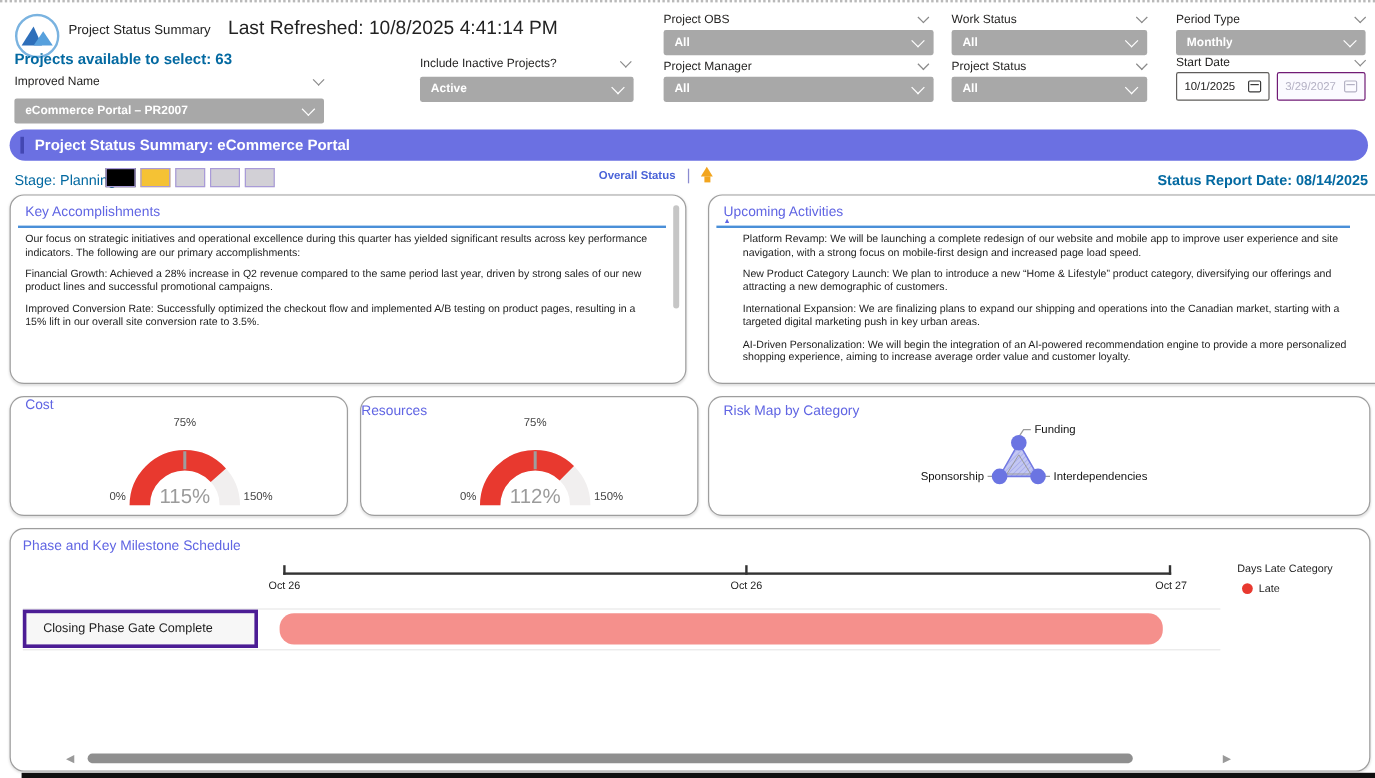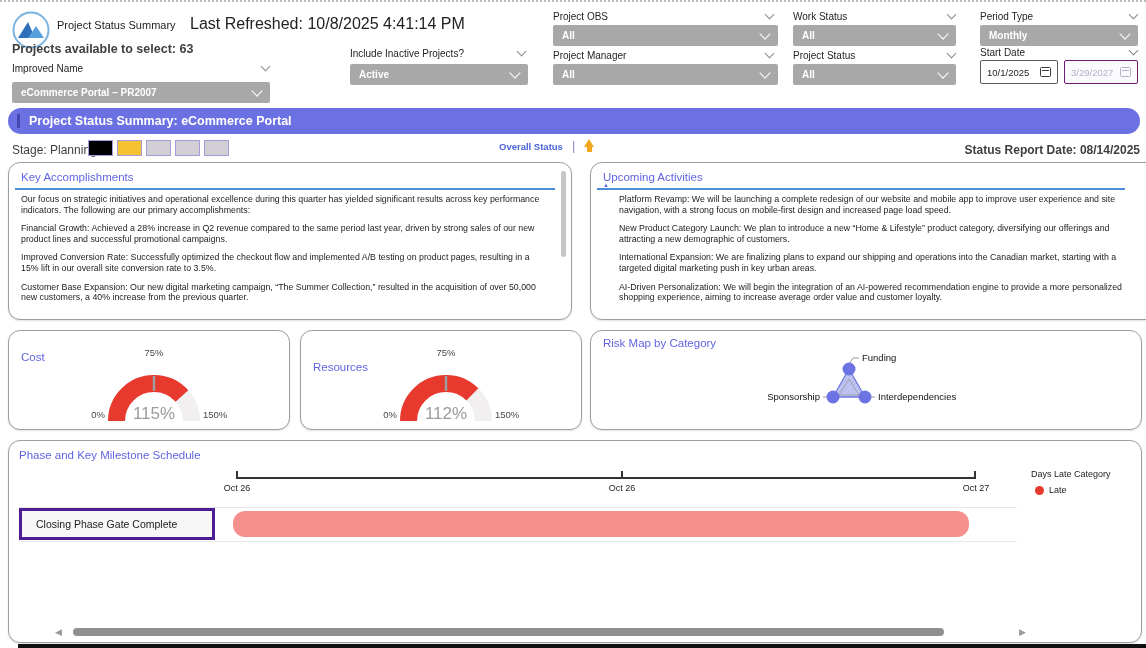--- a/index.html
+++ b/index.html
@@ -6,21 +6,21 @@
   #canvas{position:relative;width:1146px;height:648px;background:#fff;overflow:hidden;
           font-family:"Liberation Sans",sans-serif;border-top:2px dotted #b9b9b9;}
   .abs{position:absolute;}
 
   
   .flabel{font-size:10px;color:#252423;}
   .caret{display:inline-block;width:6px;height:6px;border-right:1.4px solid #8a8a8a;border-bottom:1.4px solid #8a8a8a;transform:rotate(45deg);}
   .dropdown{height:21px;border-radius:2px;display:flex;align-items:center;justify-content:space-between;padding:0 9px;box-sizing:border-box;}
   .dropdown .dd-text{color:#fff;font-size:10px;font-weight:bold;white-space:nowrap;overflow:hidden;}
   .chev-w{display:inline-block;width:7px;height:7px;border-right:1.6px solid #fff;border-bottom:1.6px solid #fff;transform:rotate(45deg);margin-top:-4px;}
-  .accent-txt{color:#404040;}
+  .accent-txt{color:#0369a1;}
   .datebox{height:24px;box-sizing:border-box;border:1px solid #5f5d5b;border-radius:2px;display:flex;align-items:center;justify-content:space-between;padding:0 6px;font-size:9.5px;color:#252423;background:#fff;}
   .datebox.disabled{border-color:#cfccе8;border:1px solid #701a75;background:#fbfaff;color:#b4b1c4;}
   .cal{position:relative;width:11px;height:10px;border:1.2px solid #3a3a3a;border-radius:1.5px;box-sizing:border-box;}
   .cal::before{content:"";position:absolute;left:1px;right:1px;top:1.5px;height:1.5px;background:#3a3a3a;}
   .cal.gray{border-color:#b4b1c4;}
   .cal.gray::before{background:#b4b1c4;}
 
   
   #banner{left:8px;top:106px;width:1132px;height:26px;border-radius:13px;display:flex;align-items:center;box-sizing:border-box;}
   #banner .bar-accent{width:3px;height:14px;background:#4347b2;margin-left:9px;margin-right:9px;}
@@ -148,53 +148,52 @@
   </div>
   <div class="abs accent-txt" style="right:6px;top:141px;font-size:12px;font-weight:bold;">Status Report Date: 08/14/2025</div>
 
   <div class="panel" style="left:8px;top:160px;width:564px;height:158px;">
     <div class="panel-title" style="position:absolute;left:12px;top:8px;">Key Accomplishments</div>
     <div class="blue-rule" style="position:absolute;left:6px;top:25px;width:540px;"></div>
     <div class="body-text" style="position:absolute;left:12px;top:31px;width:522px;">
       <p>Our focus on strategic initiatives and operational excellence during this quarter has yielded significant results across key performance indicators. The following are our primary accomplishments:</p>
       <p>Financial Growth: Achieved a 28% increase in Q2 revenue compared to the same period last year, driven by strong sales of our new product lines and successful promotional campaigns.</p>
       <p>Improved Conversion Rate: Successfully optimized the checkout flow and implemented A/B testing on product pages, resulting in a 15% lift in our overall site conversion rate to 3.5%.</p>
-      <p>Customer Base Expansion: Our new digital marketing campaign, “The Summer Collection,” resulted in the acquisition of over 50,000 new customers, a 40% increase from the previous quarter.</p>
     </div>
     <div class="vscroll" style="position:absolute;right:5px;top:8px;height:86px;"></div>
   </div>
 
   <div class="panel" style="left:590px;top:160px;width:624px;height:158px;text-decoration:underline;">
     <div class="panel-title" style="position:absolute;left:12px;top:8px;">Upcoming Activities</div>
     <div style="position:absolute;left:12px;top:19px;font-size:6px;color:#6065e3;">▲</div>
     <div class="blue-rule" style="position:absolute;left:6px;top:25px;width:528px;"></div>
     <div class="body-text" style="position:absolute;left:28px;top:31px;width:510px;">
       <p>Platform Revamp: We will be launching a complete redesign of our website and mobile app to improve user experience and site navigation, with a strong focus on mobile-first design and increased page load speed.</p>
       <p>New Product Category Launch: We plan to introduce a new “Home &amp; Lifestyle” product category, diversifying our offerings and attracting a new demographic of customers.</p>
       <p>International Expansion: We are finalizing plans to expand our shipping and operations into the Canadian market, starting with a targeted digital marketing push in key urban areas.</p>
       <p>AI-Driven Personalization: We will begin the integration of an AI-powered recommendation engine to provide a more personalized shopping experience, aiming to increase average order value and customer loyalty.</p>
     </div>
     <div class="vscroll" style="position:absolute;right:5px;top:8px;height:122px;"></div>
   </div>
 
   <div class="panel" style="left:8px;top:328px;width:282px;height:100px;">
-    <div class="panel-title" style="position:absolute;left:12px;top:20px;text-align:right;">Cost</div>
+    <div class="panel-title" style="position:absolute;left:12px;top:1px;text-align:right;">Cost</div>
     <div class="glabel" style="position:absolute;left:125px;top:16px;width:40px;text-align:center;">75%</div>
     <svg style="position:absolute;left:75px;top:28px;" width="140" height="68" viewBox="0 0 140 68">
       <path d="M 32.5 62 A 37.5 37.5 0 0 1 107.5 62" fill="none" stroke="#F1EFEF" stroke-width="17"></path>
       <path class="gauge-fill" d="M 32.5 62 A 37.5 37.5 0 0 1 107.5 62" fill="none" stroke-width="17" stroke="#E8392F" stroke-dasharray="90.3 122.8"></path>
       <line x1="70" y1="17" x2="70" y2="32" stroke="#9e9e9e" stroke-width="2.5"></line>
       <text x="70" y="60" text-anchor="middle" font-size="17" fill="#9b9b9b">115%</text>
     </svg>
     <div class="glabel" style="position:absolute;left:58px;top:78px;width:38px;text-align:right;">0%</div>
     <div class="glabel" style="position:absolute;left:194px;top:78px;">150%</div>
   </div>
 
   <div class="panel" style="left:300px;top:328px;width:282px;height:100px;">
-    <div class="panel-title" style="position:absolute;left:12px;top:6px;margin-top:24px;">Resources</div>
+    <div class="panel-title" style="position:absolute;left:0;top:6px;">Resources</div>
     <div class="glabel" style="position:absolute;left:125px;top:16px;width:40px;text-align:center;">75%</div>
     <svg style="position:absolute;left:75px;top:28px;" width="140" height="68" viewBox="0 0 140 68">
       <path d="M 32.5 62 A 37.5 37.5 0 0 1 107.5 62" fill="none" stroke="#F1EFEF" stroke-width="17"></path>
       <path class="gauge-fill" d="M 32.5 62 A 37.5 37.5 0 0 1 107.5 62" fill="none" stroke-width="17" stroke="#E8392F" stroke-dasharray="88.0 122.8"></path>
       <line x1="70" y1="17" x2="70" y2="32" stroke="#9e9e9e" stroke-width="2.5"></line>
       <text x="70" y="60" text-anchor="middle" font-size="17" fill="#9b9b9b">112%</text>
     </svg>
     <div class="glabel" style="position:absolute;left:58px;top:78px;width:38px;text-align:right;">0%</div>
     <div class="glabel" style="position:absolute;left:194px;top:78px;">150%</div>
   </div>

